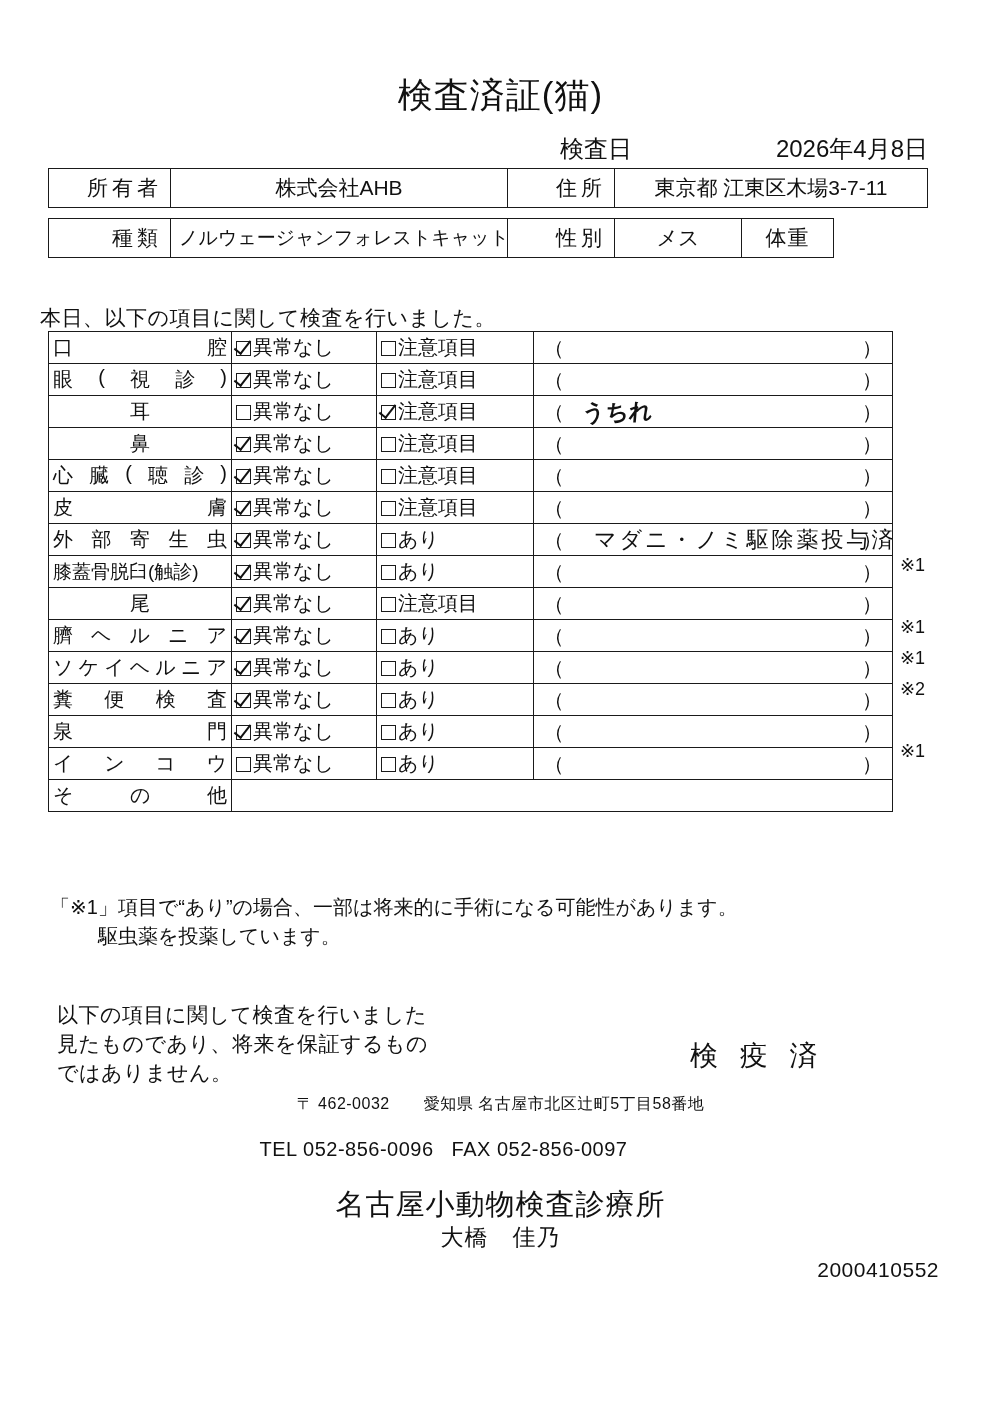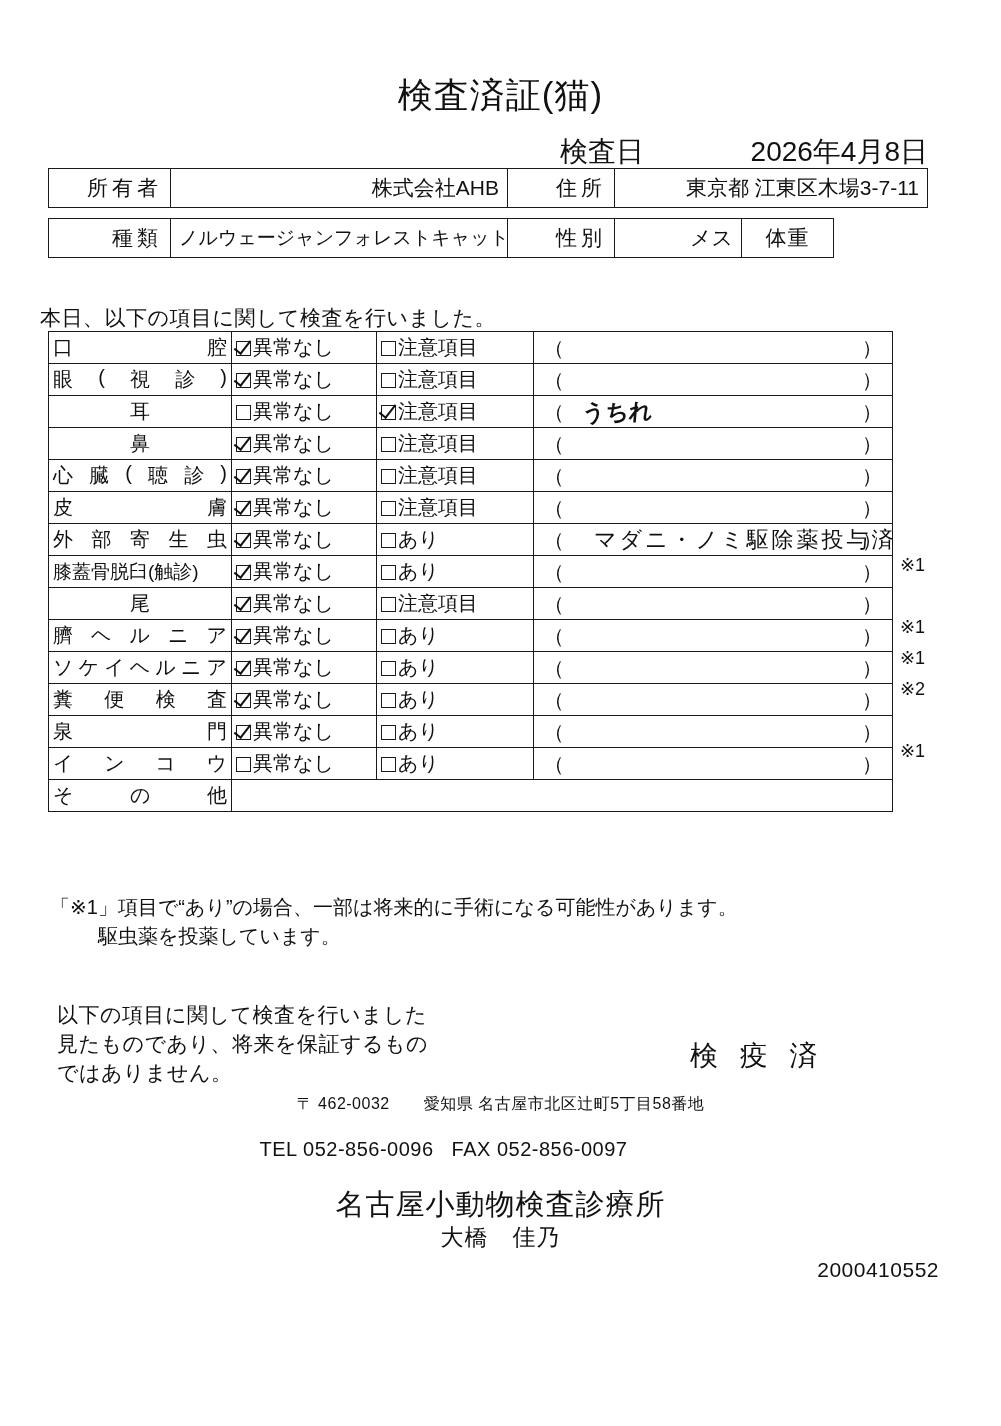--- a/index.html
+++ b/index.html
@@ -34,21 +34,21 @@
     font-weight: 500;
   }
 
   
   .date-row {
     position: absolute;
     left: 48px;
     top: 133px;
     width: 880px;
     height: 30px;
-    font-size: 28px;
+    font-size: 24px;
   }
   .date-label {
     position: absolute;
     left: 512px;
     top: 0;
   }
   .date-value {
     position: absolute;
     right: 0;
     top: 0;
@@ -69,21 +69,21 @@
     vertical-align: middle;
     white-space: nowrap;
     overflow: hidden;
   }
   .lbl {
     text-align: right;
     letter-spacing: 4px;
     margin-left: 24px;
   }
   .lbl-tight { text-align: center; letter-spacing: 1px; }
-  .val { text-align: right; }
+  .val { text-align: center; }
   .val-r { text-align: right; }
 
   #owner-table { left: 48px; top: 168px; width: 880px; }
   #pet-table   { left: 48px; top: 218px; width: 724px; }
 
   .weight-num { letter-spacing: 1px; }
   .weight-unit { font-size: 17px; padding-left: 6px; }
 
   
   .lead {

